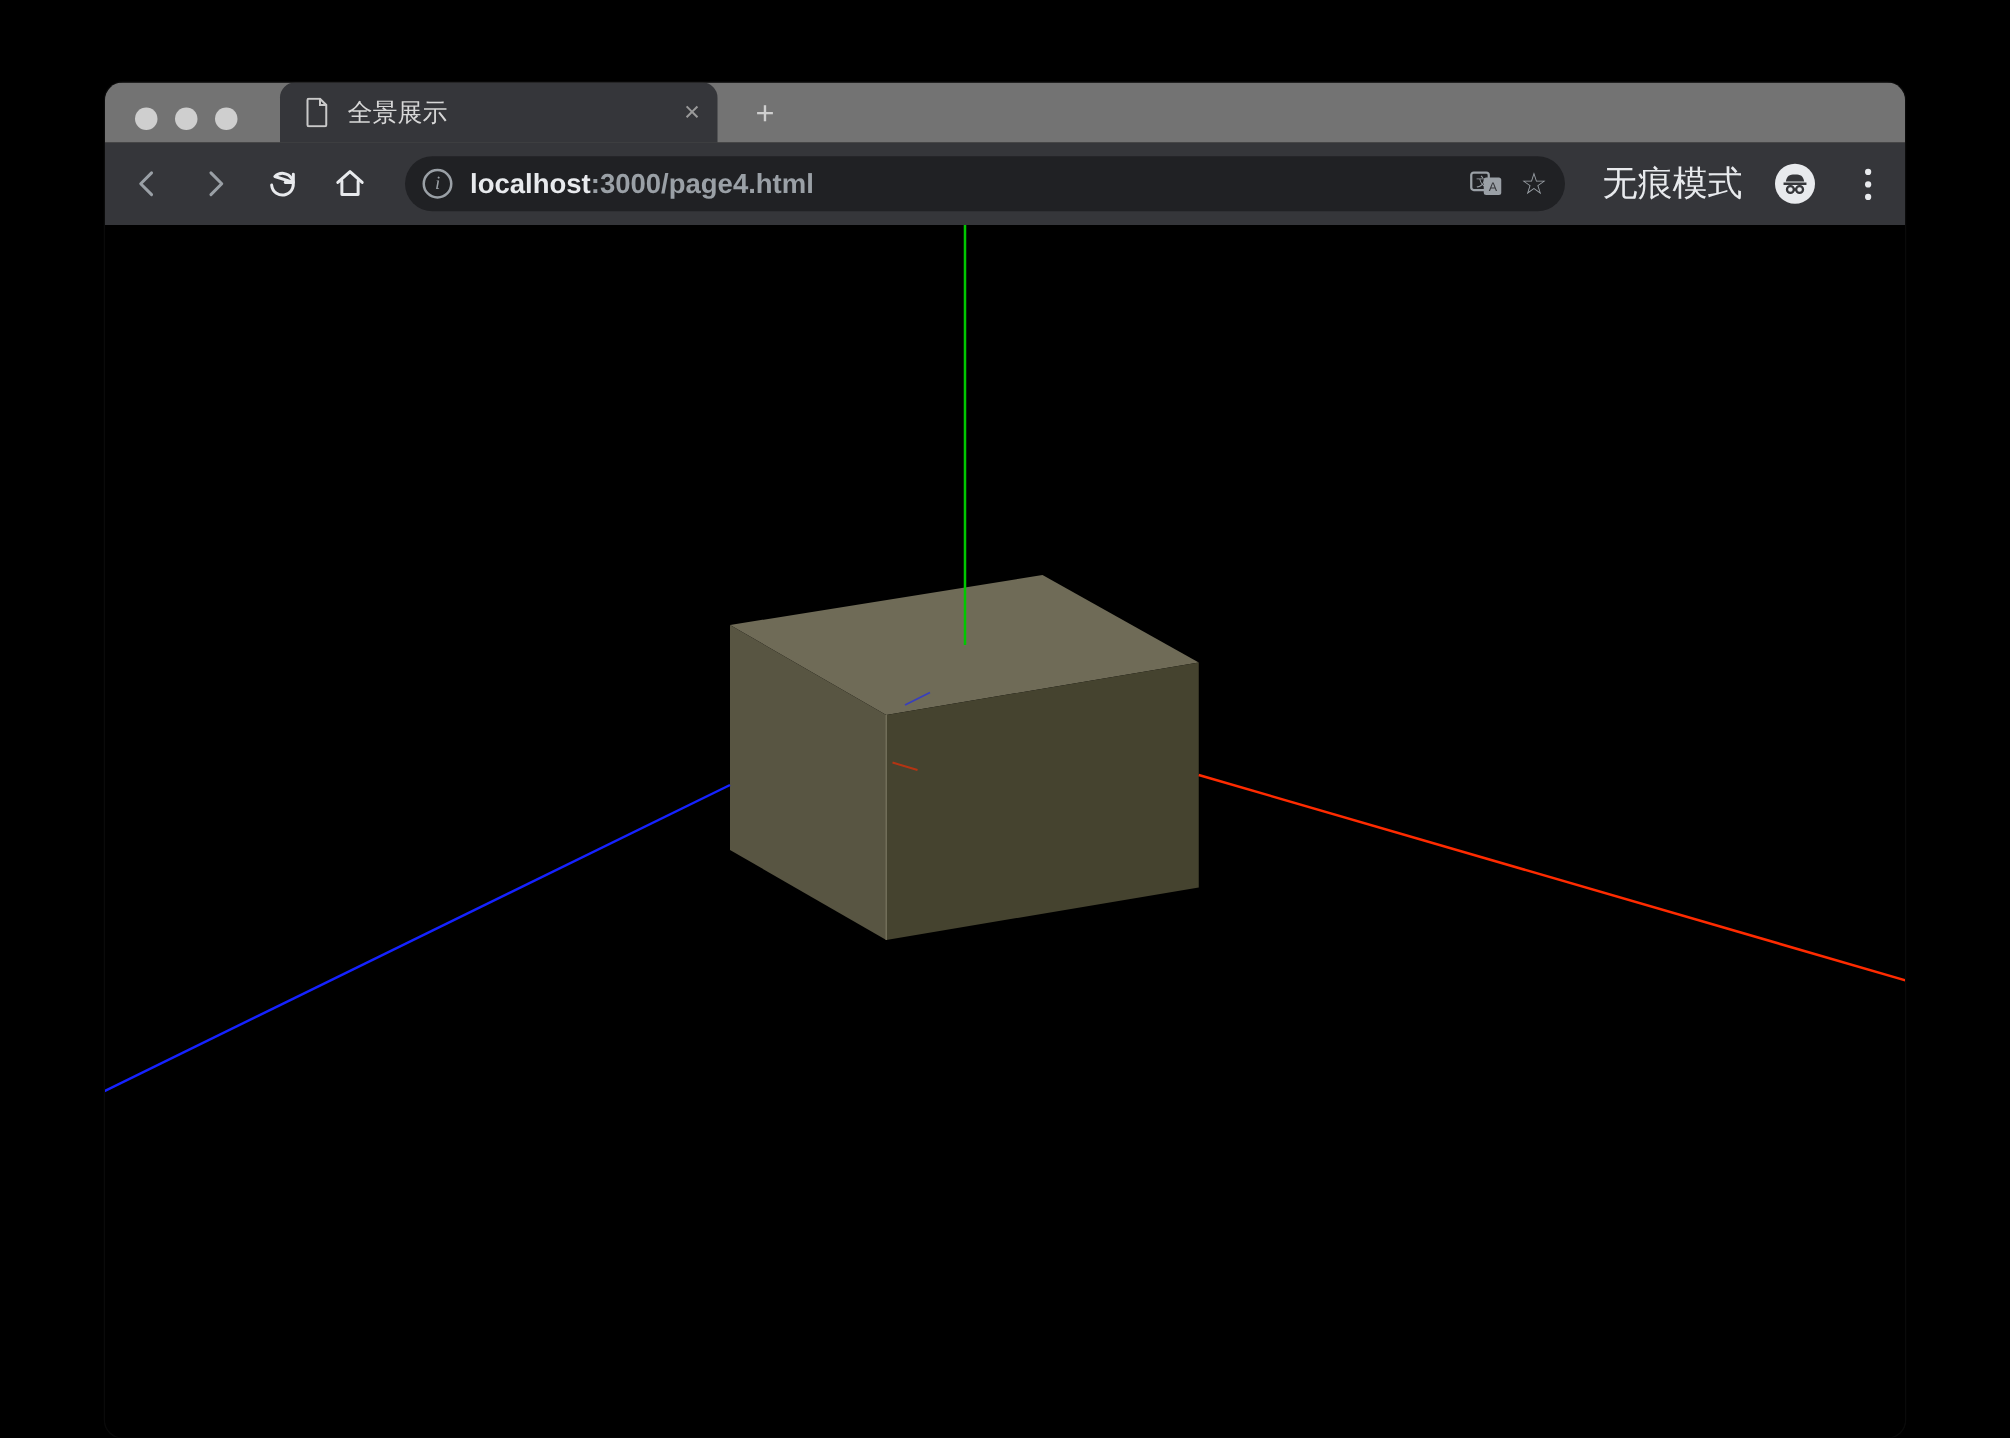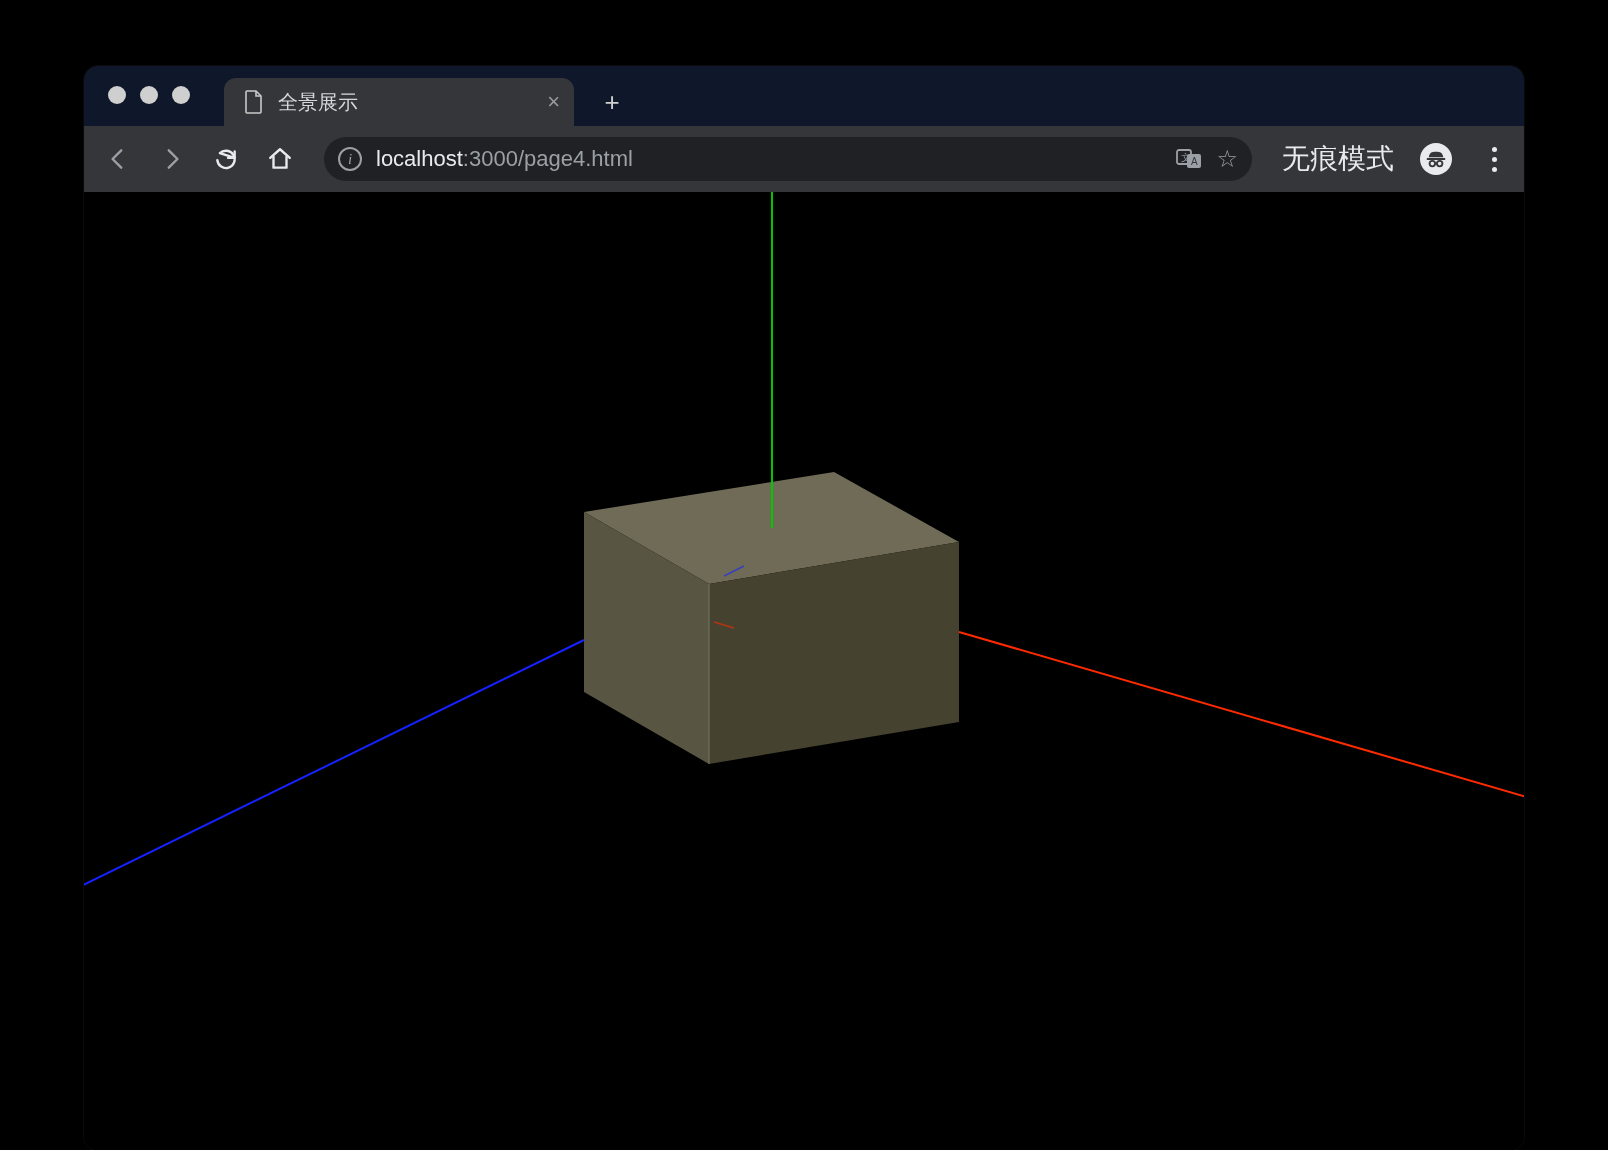--- a/index.html
+++ b/index.html
@@ -28,22 +28,22 @@
     width: 1440px;
     height: 1084px; 
     background: #000;
     border-radius: 14px;
     overflow: hidden;
     box-shadow: 0 0 0 1px #0a0a0a;
   }
 
   
   .tabstrip {
-    height: 60px;
-    background: #0f172a;
+    height: 48px;
+    background: #737373;
     display: flex;
     align-items: flex-end;
     padding-left: 22px;
     position: relative;
   }
 
   .traffic-lights {
     position: absolute;
     left: 24px;
     top: 20px;
@@ -140,21 +140,21 @@
     border-radius: 50%;
     display:flex;
     align-items:center;
     justify-content:center;
     color:#9aa0a6;
     font-size:15px;
     font-family: Georgia, serif;
     font-style: italic;
     box-sizing: border-box;
   }
-  .omnibox .url { flex: 1; white-space: nowrap; }
+  .omnibox .url { flex: 1; white-space: nowrap; font-weight: bold; }
   .omnibox .url .dim { color: #9aa0a6; }
   .omnibox .star { color:#9aa0a6; font-size:24px; }
   .omnibox .translate svg { display:block; }
 
   .incognito-label {
     color: #e8eaed;
     font-size: 28px;
     margin-left: 4px;
   }
   .incognito-icon {

